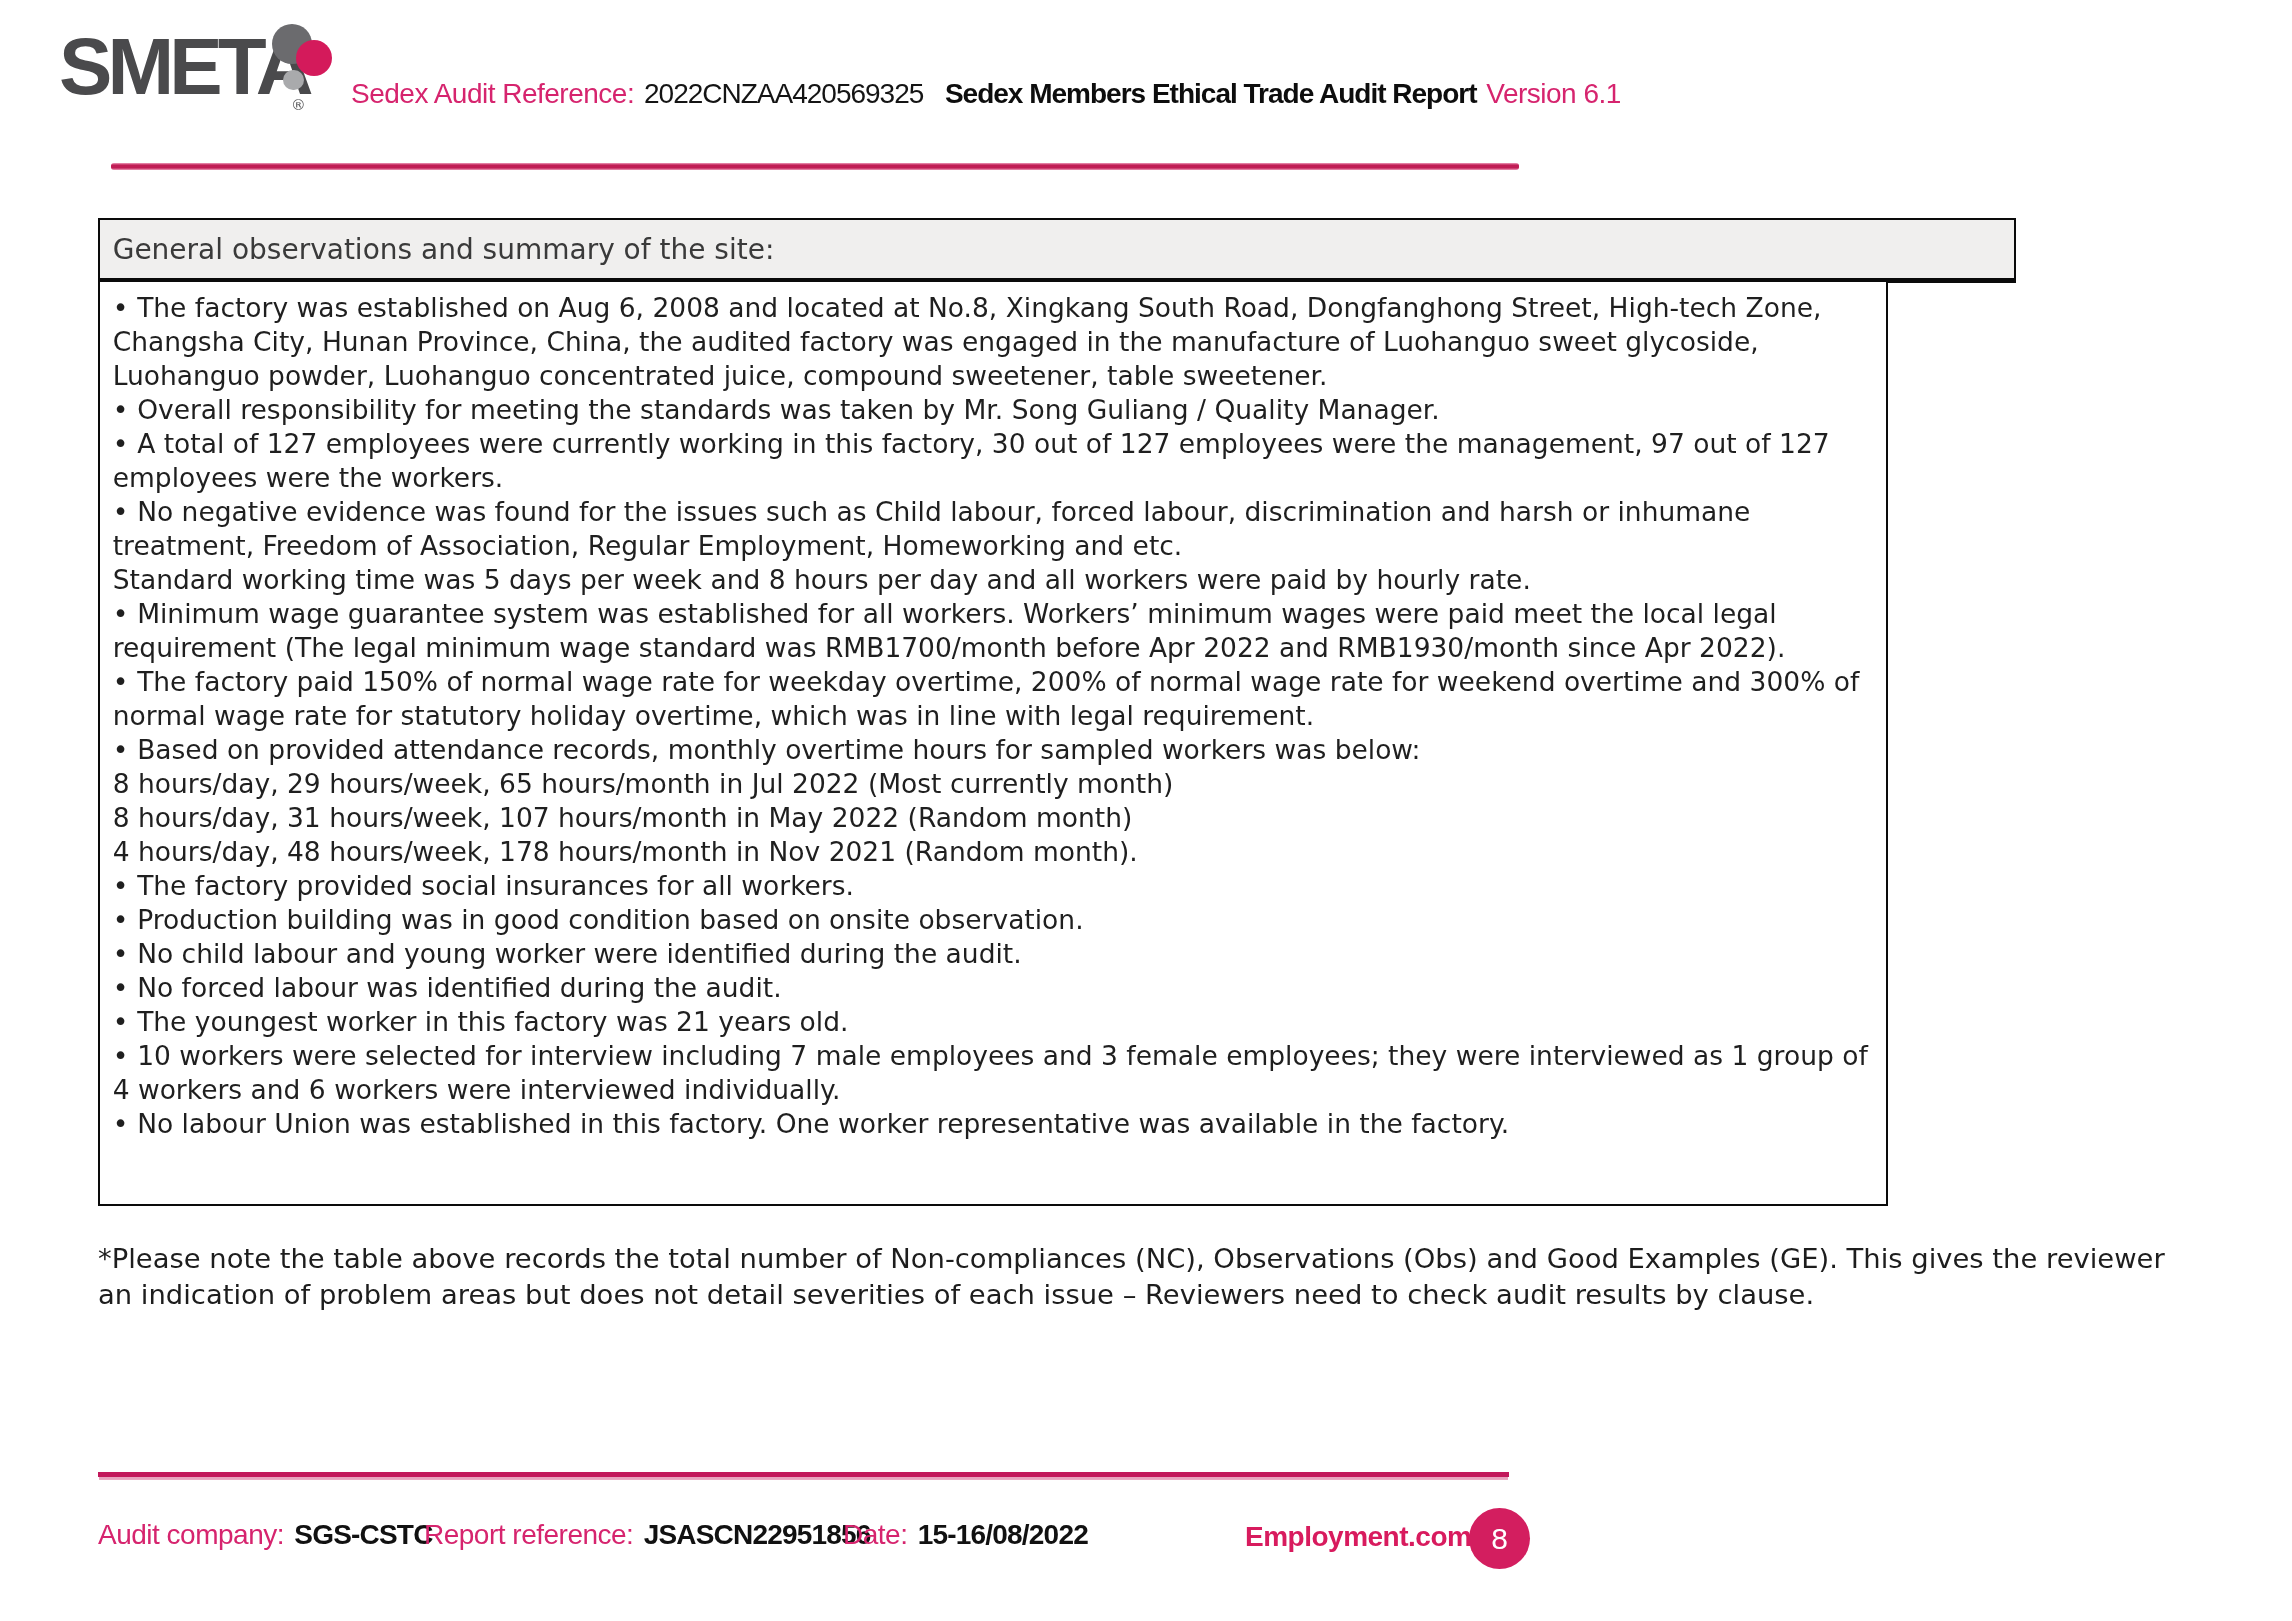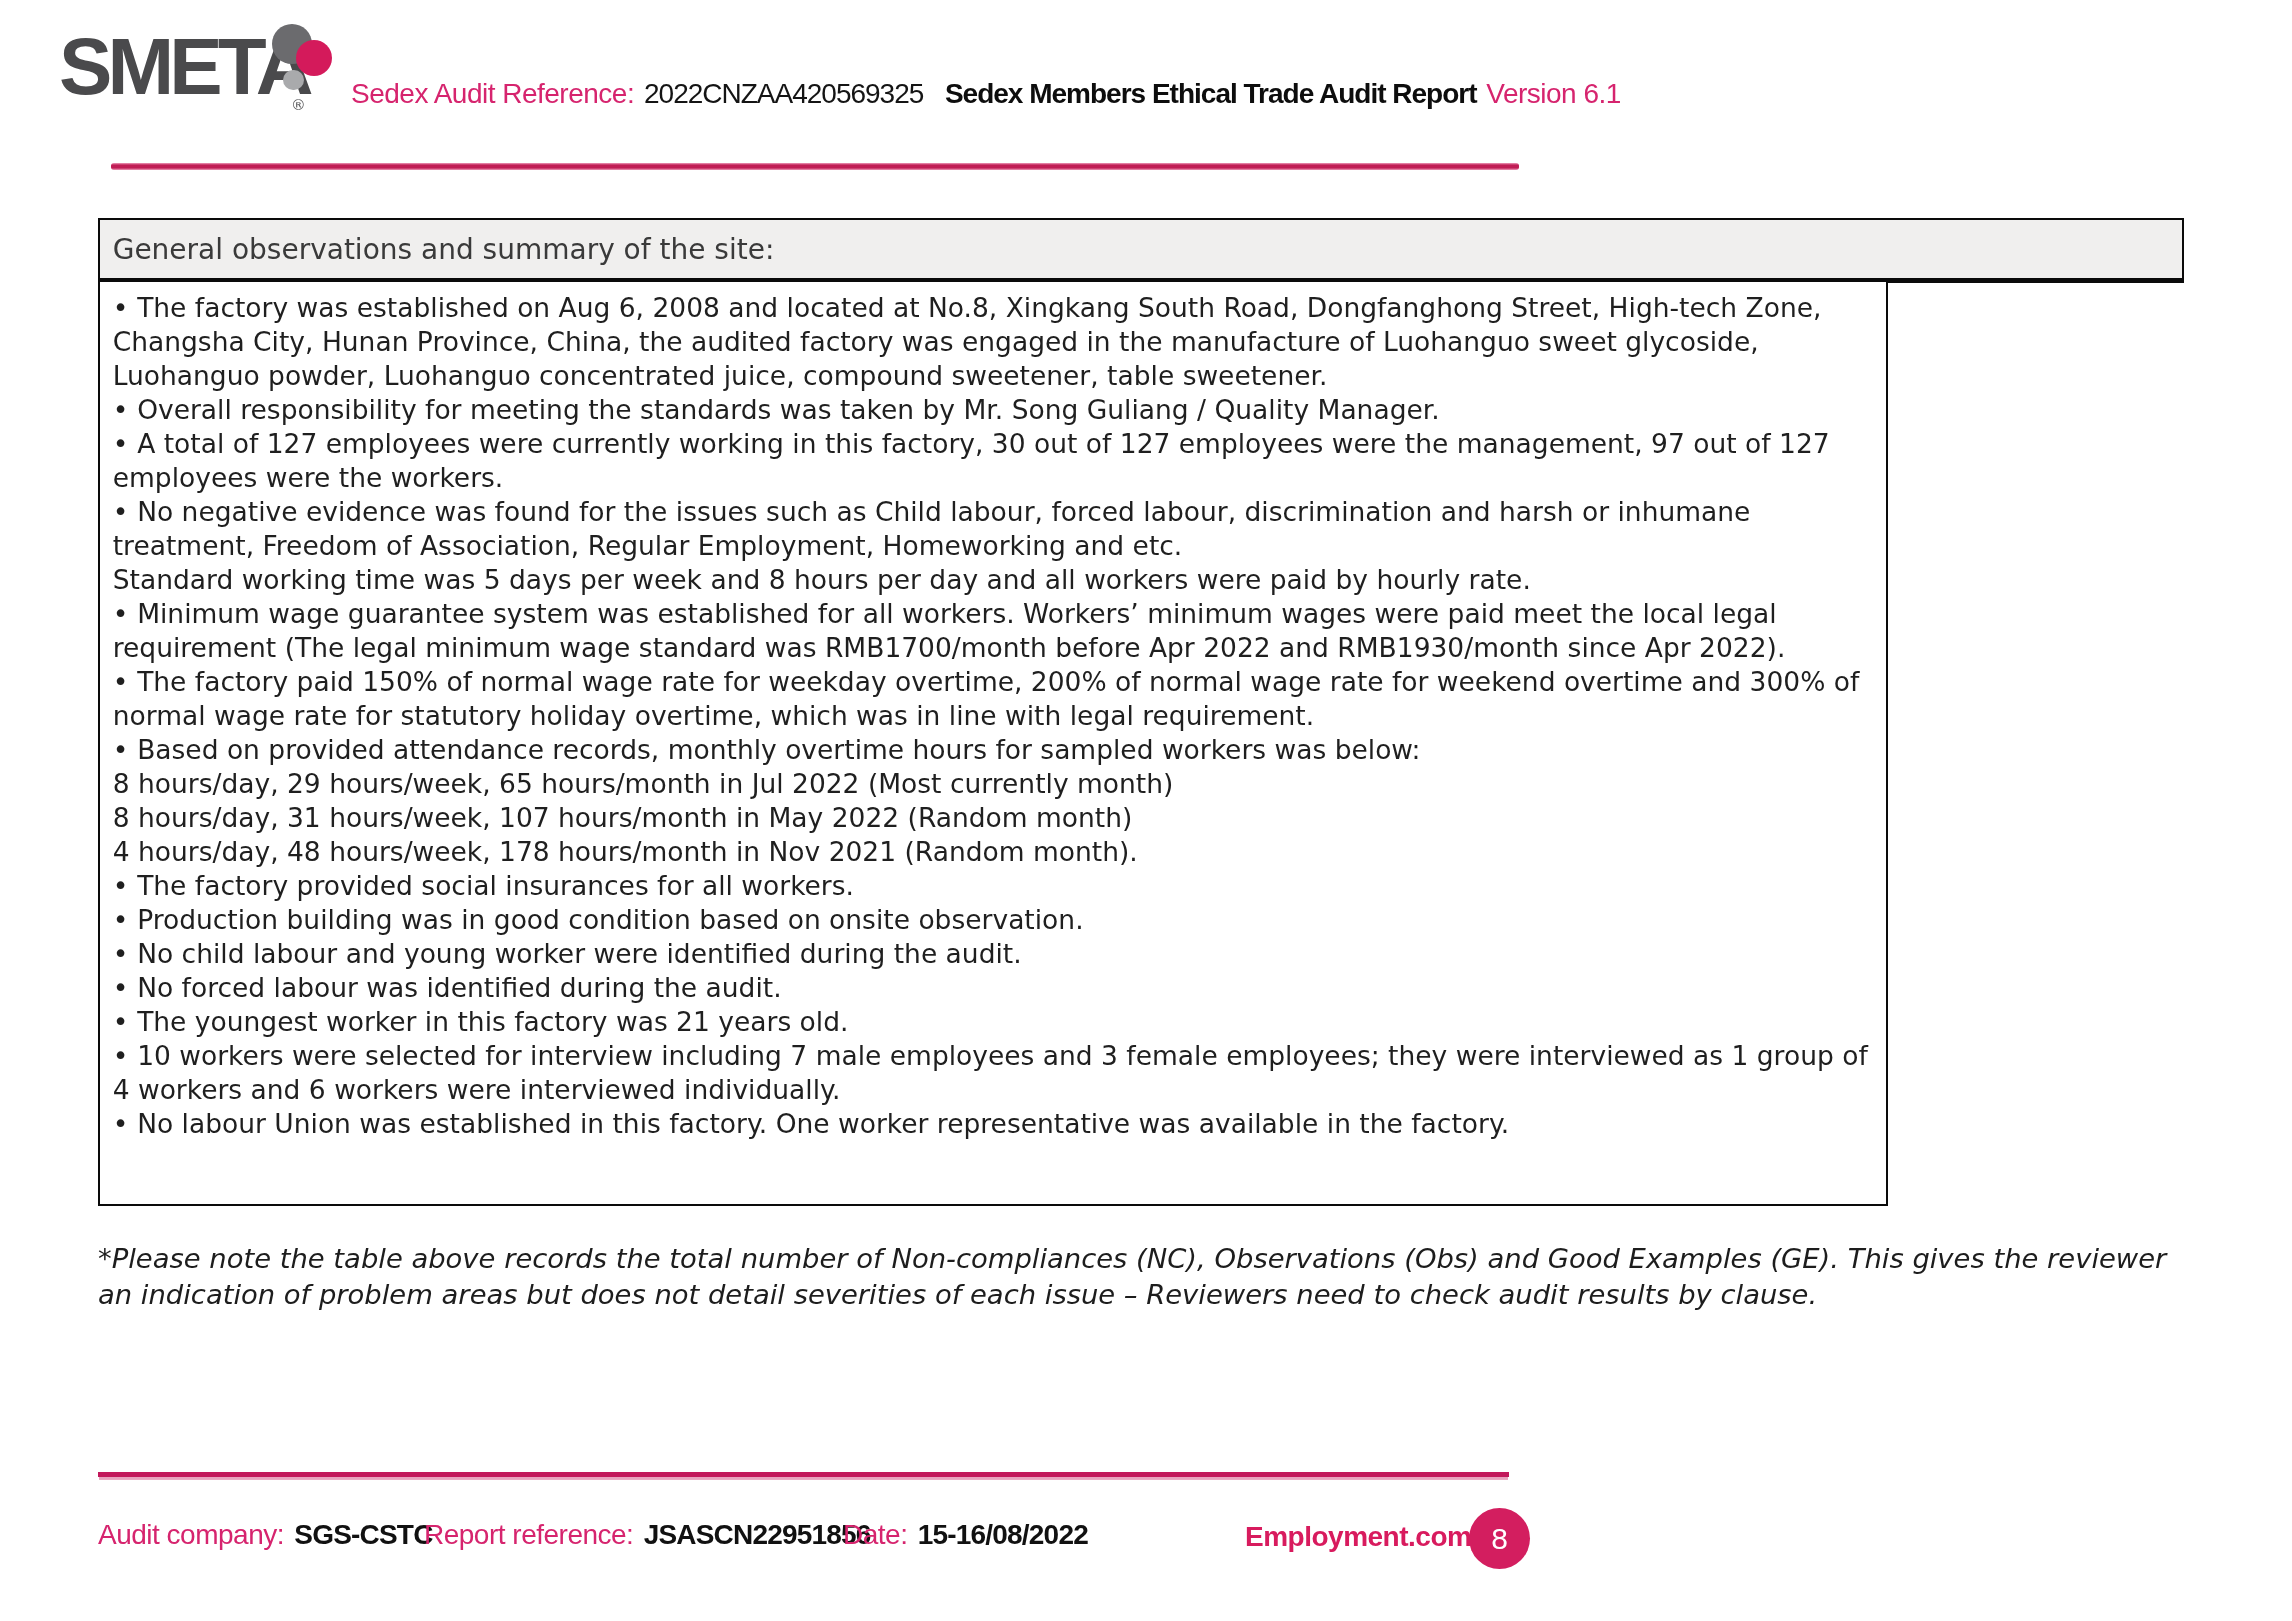--- a/index.html
+++ b/index.html
@@ -39,21 +39,21 @@
   .header-meta .version { color: #d6246e; margin-left: 9.8px; }
 
   .rule-top {
     position: absolute; left: 111px; top: 163px; width: 1408px; height: 6.9px;
     background: linear-gradient(to bottom, #ee9cba 0%, #c01d55 30%, #c01d55 70%, #ee9cba 100%);
     border-radius: 2.9px;
   }
 
   
   .obs-header {
-    position: absolute; left: 98px; top: 218px; width: 2086px; height: 65px;
+    position: absolute; left: 98px; top: 218px; width: 1918px; height: 65px;
     box-sizing: border-box;
     background: #f0efee;
     border: 2.9px solid #0a0a0a;
     border-bottom: 5.9px solid #0a0a0a;
     display: flex; align-items: center;
     padding-left: 12.7px;
     font-size: 28px; color: #3a3a3a;
   }
   .obs-body {
     position: absolute; left: 98px; top: 282px; width: 1790px; min-height: 924px;
@@ -63,21 +63,21 @@
     border-top: none;
     padding: 8.8px 15.7px 8.8px 12.7px;
     font-size: 26.5px; line-height: 34px; color: #1f1f1f;
   }
   .obs { margin: 0; }
   .obs .bullet { margin-right: 8.8px; }
 
   
   .note {
     position: absolute; left: 98px; top: 1241px; width: 2080px;
-    font-style: italic; font-size: 27.4px; line-height: 36px; color: #1d1d1d;
+    font-size: 27.4px; line-height: 36px; color: #1d1d1d;
     margin: 0;
   }
 
   
   .rule-bottom {
     position: absolute; left: 98px; top: 1472px; width: 1411px; height: 4.9px;
     background: #c2185b;
     box-shadow: 0 3.9px 0 -1px #e8a2bd;
   }
   .footer-item {

